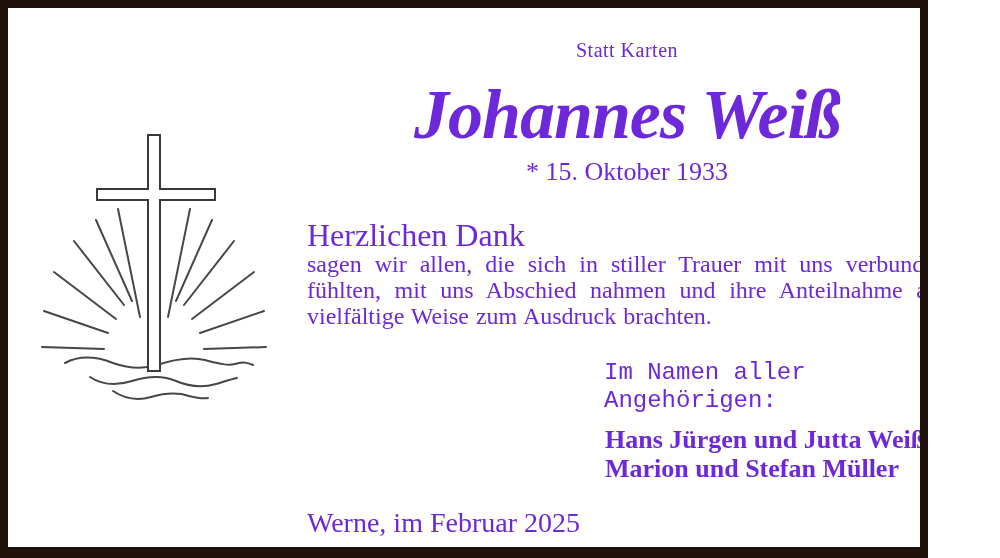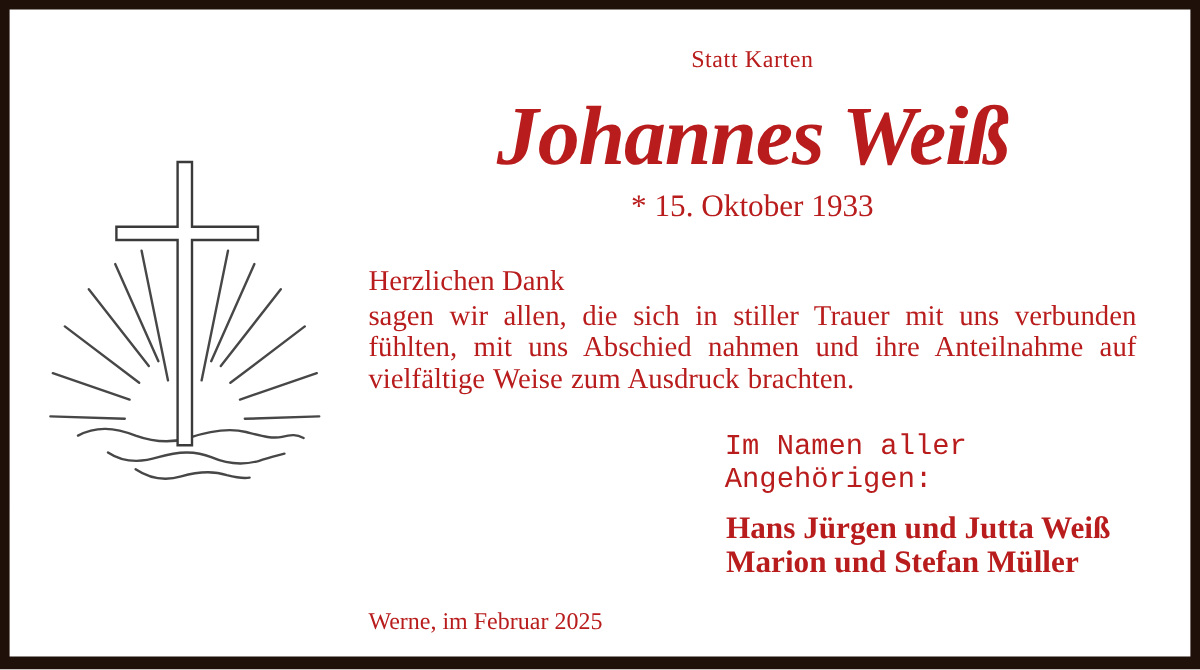--- a/index.html
+++ b/index.html
@@ -2,29 +2,29 @@
 <html><head>
 <meta charset="utf-8">
 <style>
   html, body {
     margin: 0;
     padding: 0;
     background: #ffffff;
   }
   .frame {
     position: relative;
-    width: 1000px;
+    width: 928px;
     height: 558px;
     box-sizing: border-box;
     border: 8px solid #20100a;
     border-bottom-width: 11px;
     background: #ffffff;
     overflow: hidden;
     font-family: "Liberation Serif", "DejaVu Serif", serif;
-    color: #b91c1c;
+    color: #6d28d9;
   }
   .symbol {
     position: absolute;
     left: 22px;
     top: 117px;
     width: 240px;
     height: 290px;
   }
   .column {
     position: relative;
@@ -51,21 +51,21 @@
   .dates {
     margin-top: 6px;
     display: flex;
     justify-content: center;
     gap: 100px;
     font-size: 26px;
     line-height: 1.2;
   }
   .thanks-heading {
     margin-top: 33px;
-    font-size: 24px;
+    font-size: 32px;
     line-height: 30.5px;
   }
   .thanks-body {
     font-size: 24px;
     line-height: 26px;
     text-align: justify;
     word-spacing: 1px;
   }
   .in-name-of {
     margin-top: 30px;
@@ -76,21 +76,21 @@
   }
   .family {
     margin-top: 9px;
     margin-left: 298px;
     font-size: 26px;
     line-height: 29px;
     font-weight: bold;
   }
   .place-date {
     margin-top: 23px;
-    font-size: 20px;
+    font-size: 28px;
     line-height: 1.2;
   }
 </style>
 </head>
 <body>
 
 <div class="frame">
 
   <svg class="symbol" viewBox="0 0 240 290" xmlns="http://www.w3.org/2000/svg">
     <g stroke="#474747" stroke-width="2" fill="none" stroke-linecap="round">

